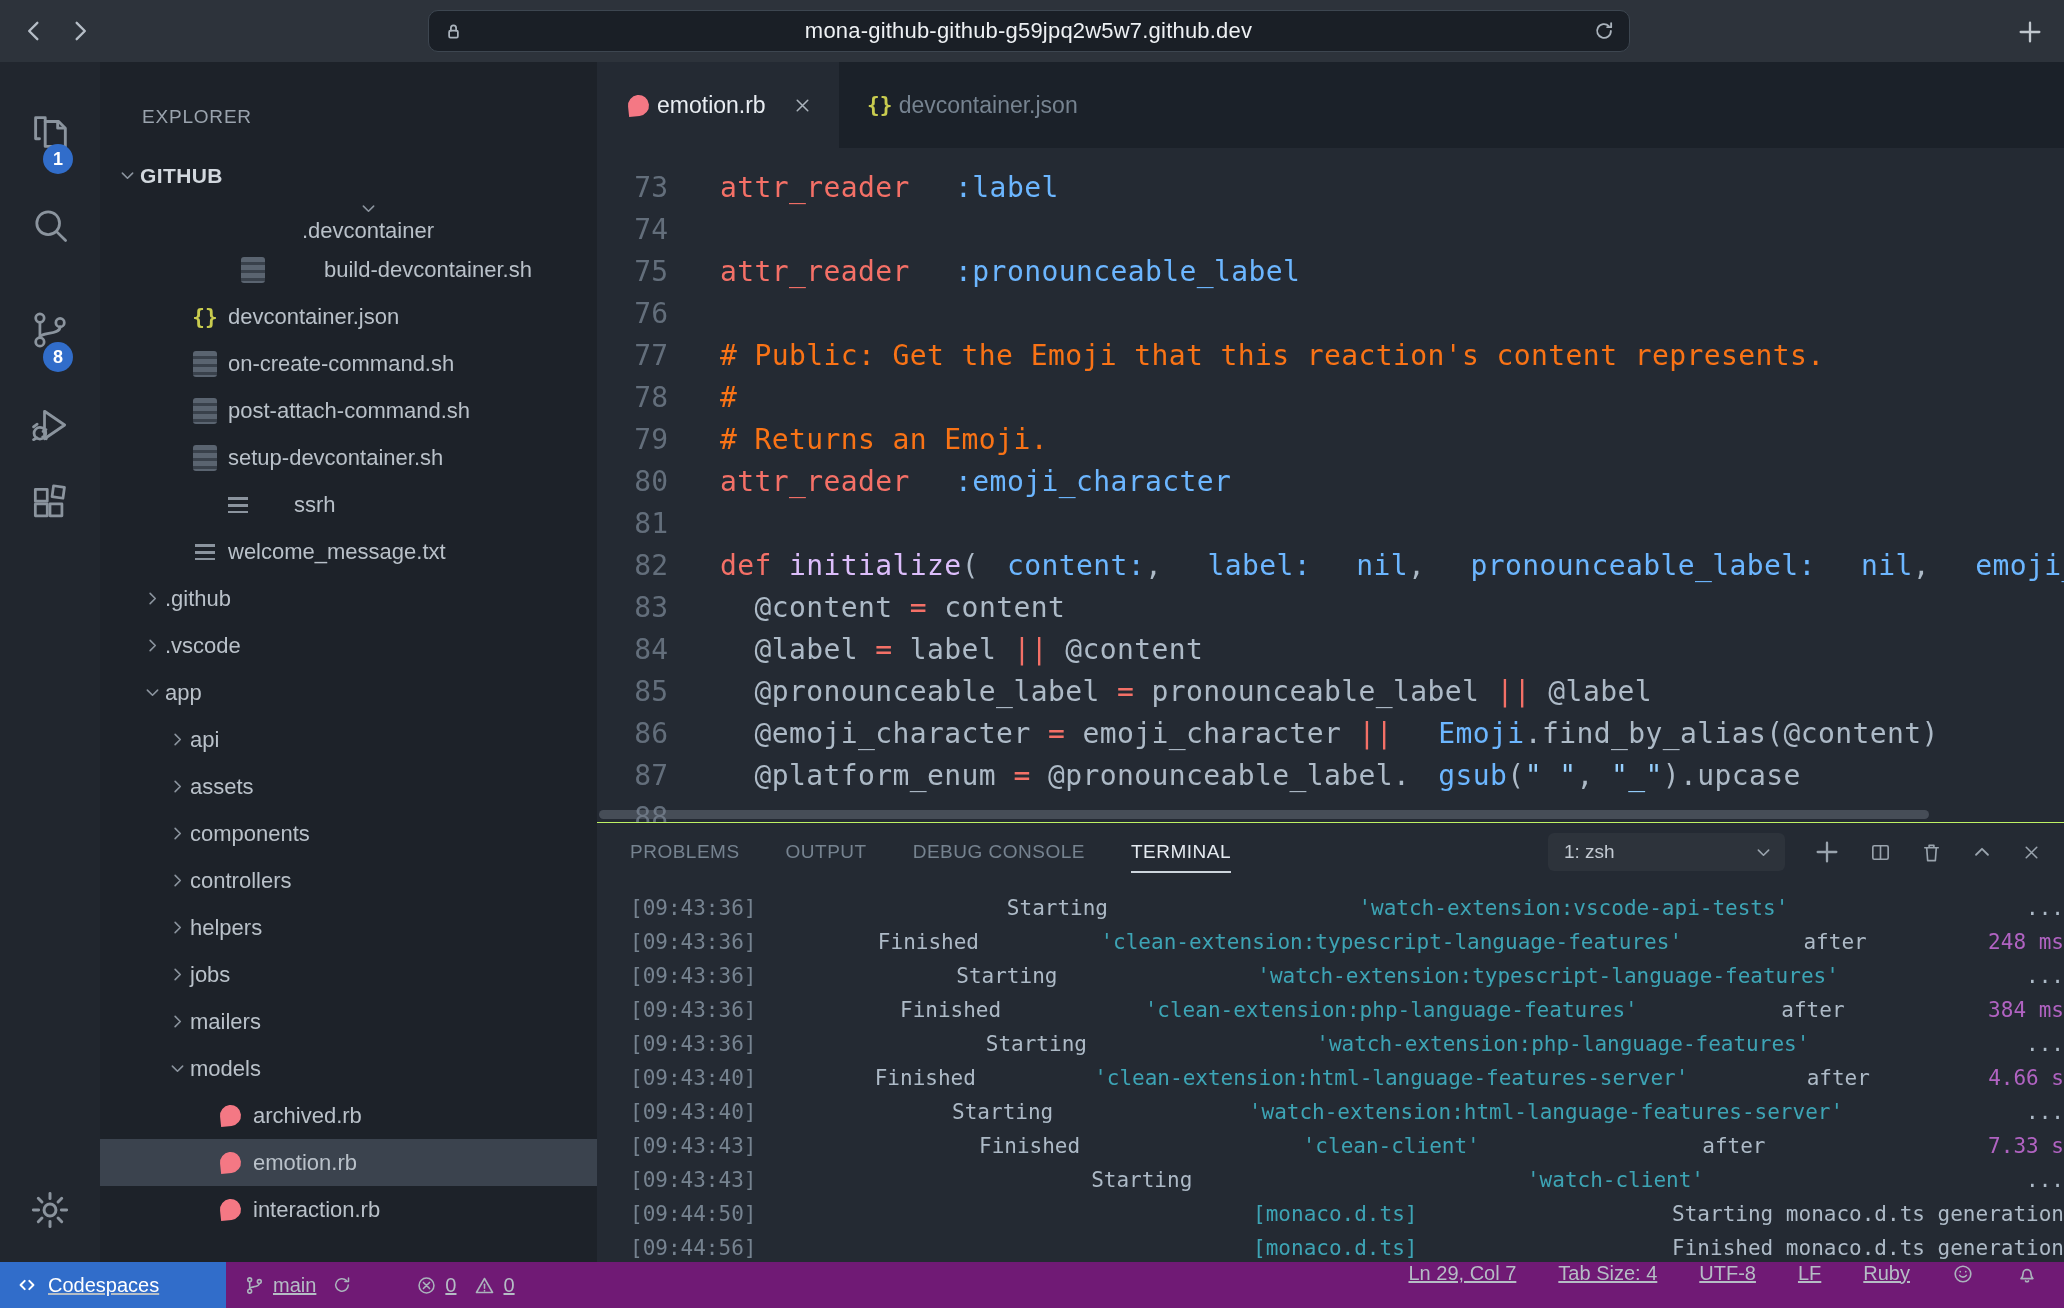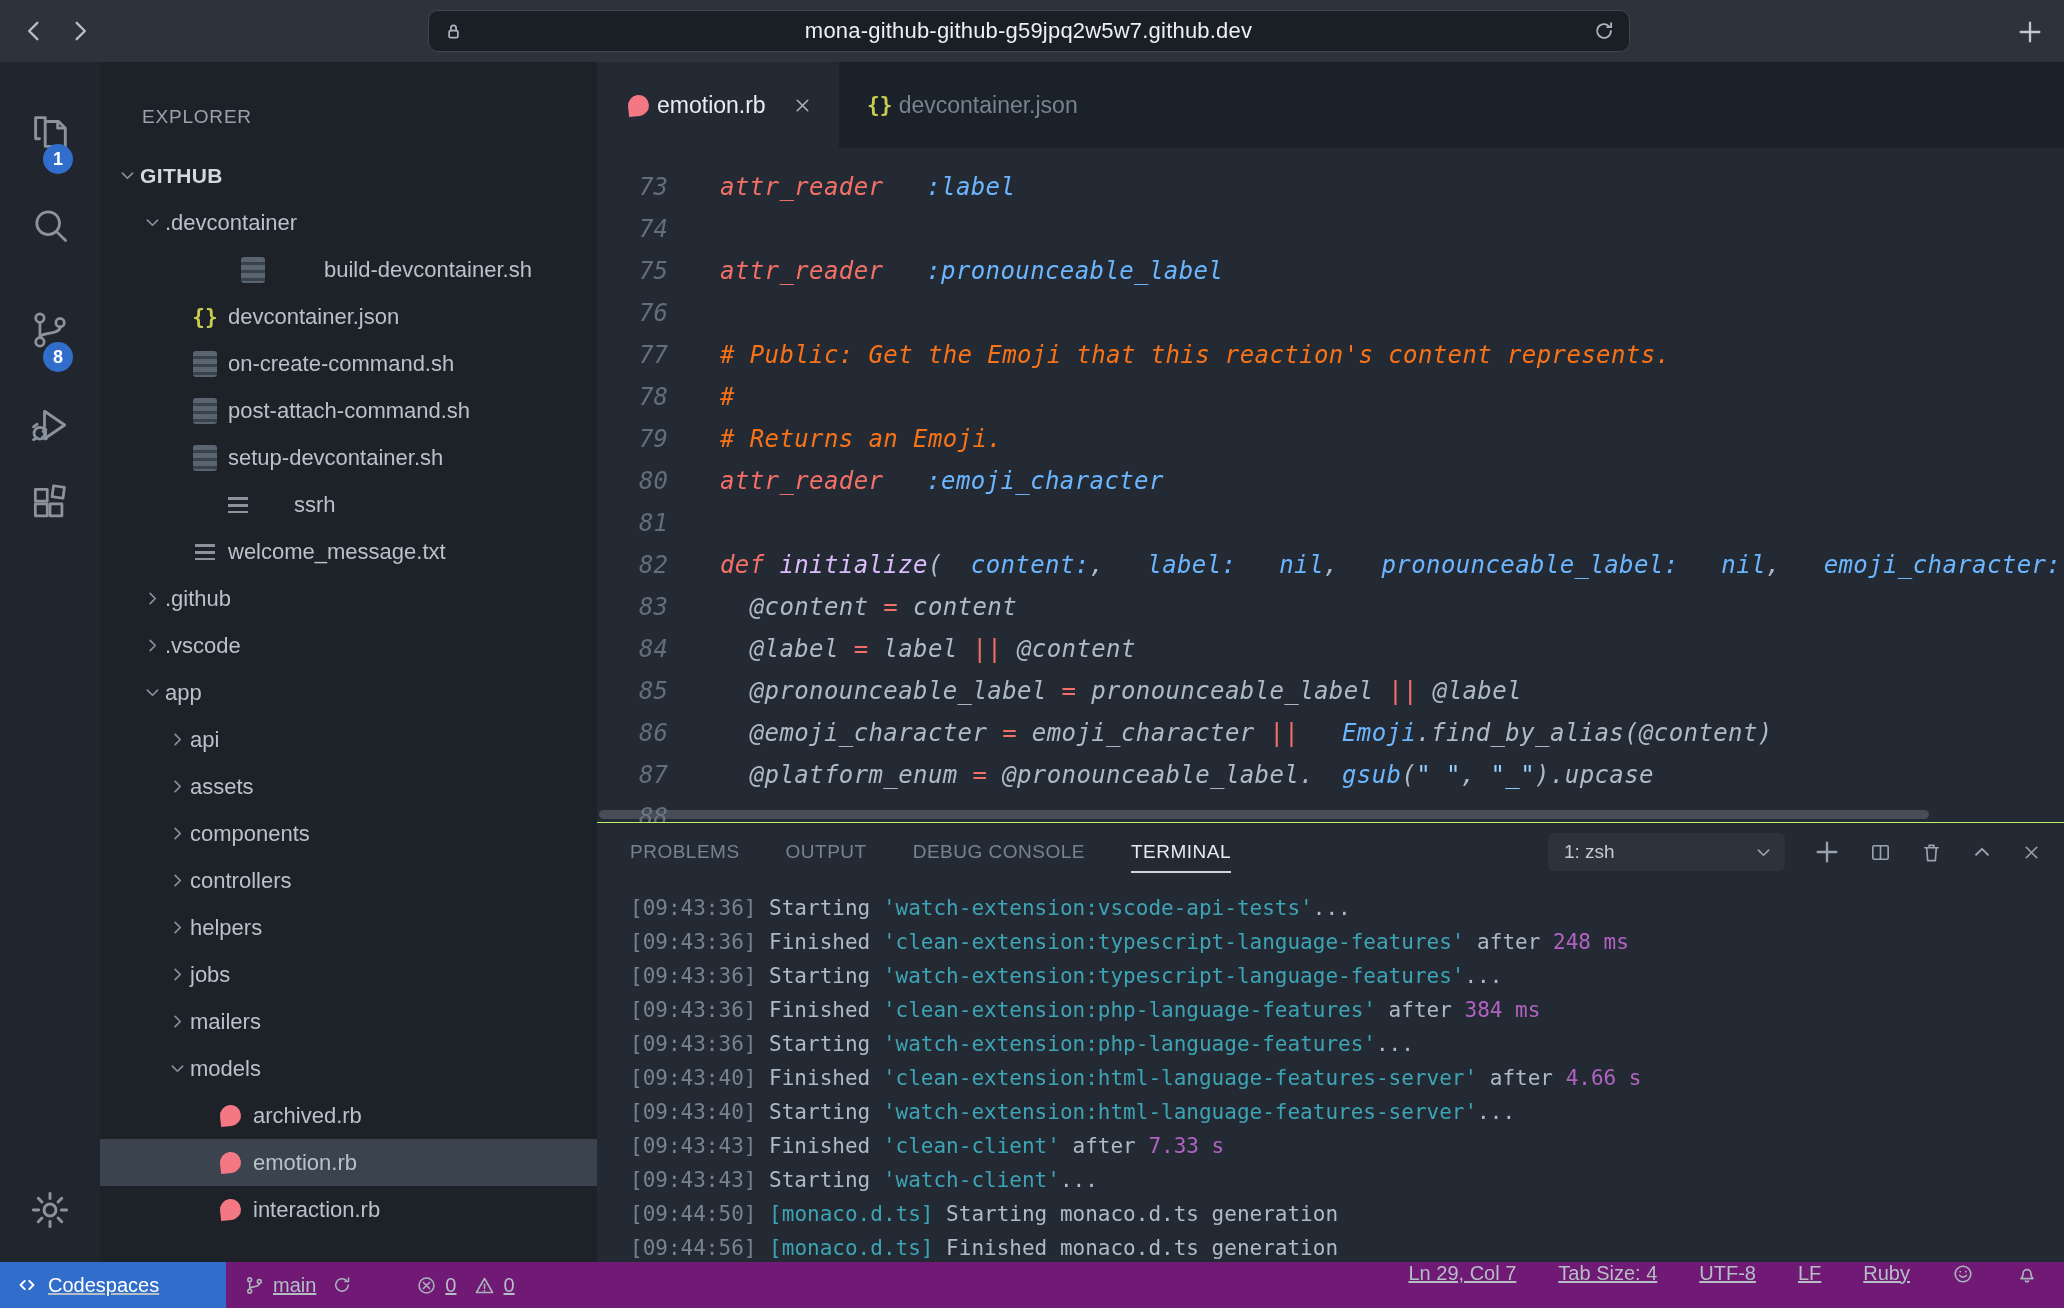--- a/index.html
+++ b/index.html
@@ -37,41 +37,41 @@
   .ic-ruby { width:21px; height:21px; background:#f47884; border-radius:75% 75% 75% 0; transform:rotate(-6deg); }
 
   
   #editor { position:absolute; left:597px; top:62px; width:1467px; height:760px; background:#242a33; overflow:hidden; }
   #tabbar { position:absolute; left:0; top:0; width:1467px; height:86px; background:#1b2129; display:flex; }
   .tab { height:86px; display:flex; align-items:center; padding:0 26px; font-size:23px; color:#768390; cursor:pointer; }
   .tab.active { background:#242a33; color:#e9edf2; }
   .tab .fic { margin-right:4px; }
   .tab-close { margin-left:26px; color:#aab3bc; cursor:pointer; }
   #code { position:absolute; left:0; top:86px; width:1467px; height:674px; padding-top:18px; overflow:hidden; }
-  .cline { height:42px; display:flex; align-items:center; font-family:"DejaVu Sans Mono",monospace; font-size:24px; cursor:text;font-style:italic; }
+  .cline { height:42px; display:flex; align-items:center; font-family:"DejaVu Sans Mono",monospace; font-size:28px; cursor:text; }
   .cline .ln { width:71px; text-align:right; color:#636e7b; flex:0 0 auto; }
   .cline .ctext { margin-left:52px; white-space:pre; letter-spacing:.4px; }
   .kw { color:#f47067; } .fn { color:#dcbdfb; } .sym { color:#6cb6ff;margin-left:28px; }
   .str { color:#96d0ff; } .cm { color:#f97316; } .tx { color:#adbac7; }
   #hscroll { position:absolute; left:2px; bottom:3px; width:1330px; height:9px; border-radius:5px; background:rgba(125,135,147,.38); cursor:pointer; }
 
   
   #panel { position:absolute; left:597px; top:822px; width:1467px; height:440px; background:#242a33; border-top:1px solid #bef264; }
   #panel-header { position:absolute; left:0; top:0; width:1467px; height:58px; display:flex; align-items:center; }
   #panel-tabs { display:flex; gap:46px; margin-left:33px; }
   .ptab { position:relative; font-size:19px; letter-spacing:.5px; color:#768390; cursor:pointer; padding:14px 0; }
   .ptab.active { color:#e4eaf0; }
   .ptab.active::after { content:""; position:absolute; left:0; right:0; bottom:4px; height:2px; background:#cdd5dd; }
   #panel-actions { position:absolute; right:22px; top:0; height:58px; display:flex; align-items:center; gap:28px; }
   #shell-select { width:237px; height:38px; background:#2d333b; border-radius:6px; display:flex; align-items:center; color:#c3cad2; font-size:19px; cursor:pointer; }
   #shell-select .lbl { margin-left:16px; flex:1; }
   #shell-select .chev { margin-right:12px; color:#9aa4ae; }
   .pact { color:#9aa4ae; cursor:pointer; }
   #terminal { position:absolute; left:0; top:58px; width:1467px; height:382px; padding:10px 0 0 33px; overflow:hidden; font-family:"DejaVu Sans Mono",monospace; font-size:21px; }
-  .trow { height:34px; display:flex; align-items:center; white-space:pre; }
+  .trow { height:34px; display:flex; align-items:center; white-space:pre;justify-content:space-between; }
   .t-time { color:#768390; } .t-tx { color:#adbac7; } .t-teal { color:#3da4b5; } .t-mag { color:#b163c2; }
 
   
   #status-bar { position:absolute; left:0; top:1262px; width:2064px; height:46px; background:#701a75; display:flex; align-items:flex-start; color:#b5bdc5; font-size:20px;text-decoration:underline; }
   #codespaces-pill { width:226px; height:46px; background:#316dca; color:#fff; display:flex; align-items:center; gap:10px; padding-left:16px; cursor:pointer; flex:0 0 auto; }
   .sb-item { display:flex; align-items:center; gap:8px; cursor:pointer; }
   #sb-left { display:flex; align-items:center; flex:1; }
   #sb-right { display:flex; align-items:center; gap:42px; padding-right:26px; }
   .sbic { color:#aab3bc; }
 </style>
@@ -181,21 +181,21 @@
   <div id="explorer-title">EXPLORER</div>
   <div id="tree">
       <div class="row rootrow" style="padding-left: 14px;">
         <span class="tw">
           <svg width="19" height="19" viewBox="0 0 24 24" fill="none" stroke="currentColor" stroke-width="2" stroke-linecap="round" stroke-linejoin="round">
             <path d="M5.5 9l6.5 6.5L18.5 9"></path>
           </svg>
         </span>
         <span>GITHUB</span>
       </div>
-      <div class="row" style="padding-left: 39px;">
+      <div class="row" style="padding-left: 39px; flex-direction: column;">
         <span class="tw">
           <svg width="19" height="19" viewBox="0 0 24 24" fill="none" stroke="currentColor" stroke-width="2" stroke-linecap="round" stroke-linejoin="round">
             <path d="M5.5 9l6.5 6.5L18.5 9"></path>
           </svg>
         </span>
         <span>.devcontainer</span>
       </div>
       <div class="row" style="padding-left: 64px; gap: 48px;">
         <span class="tw"></span>
         <span class="fic">

